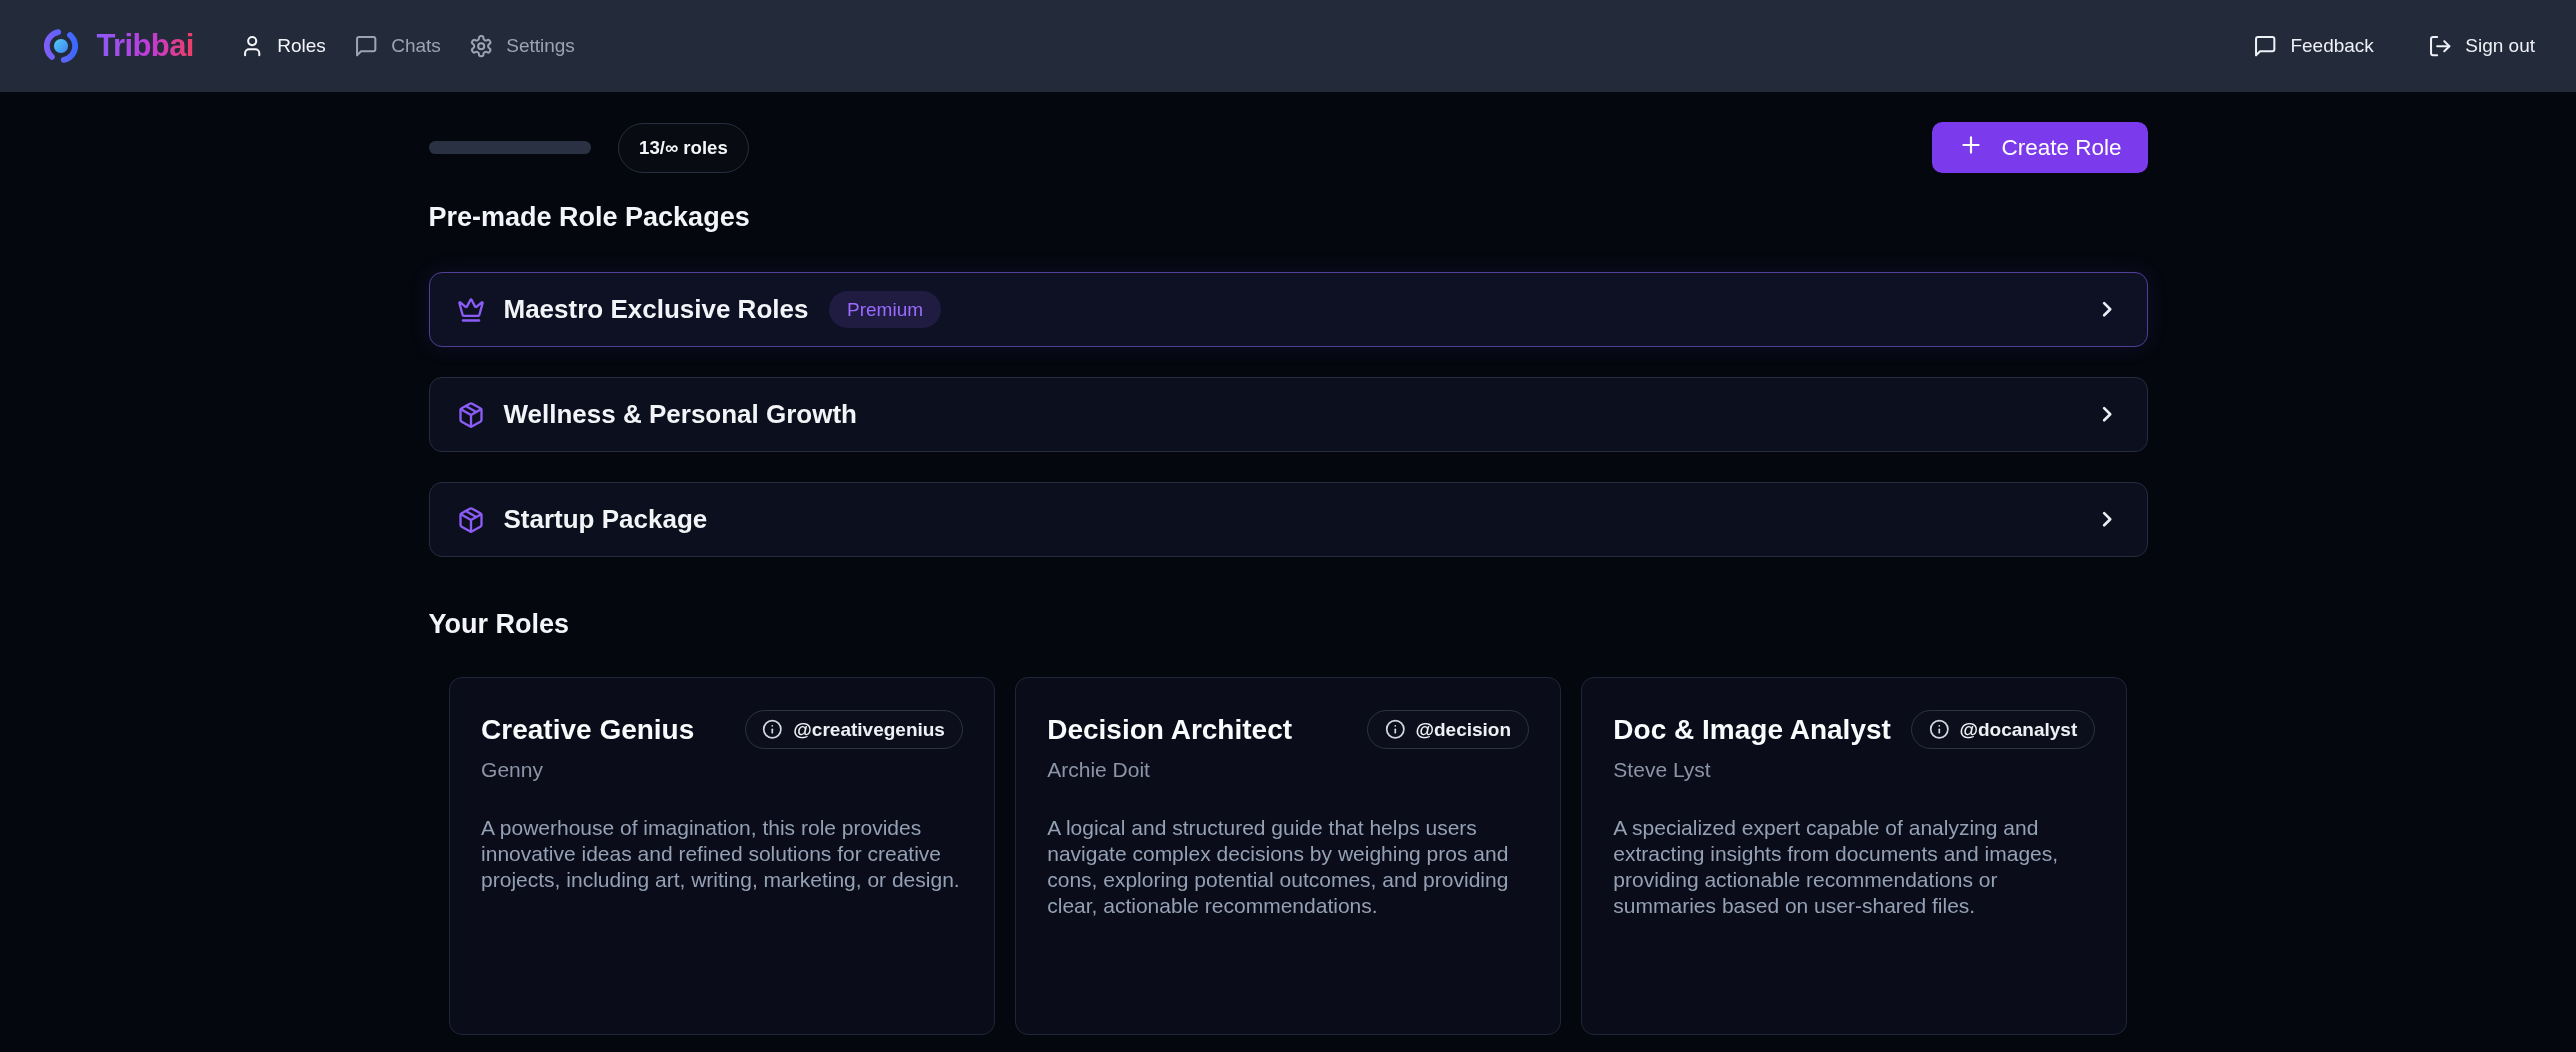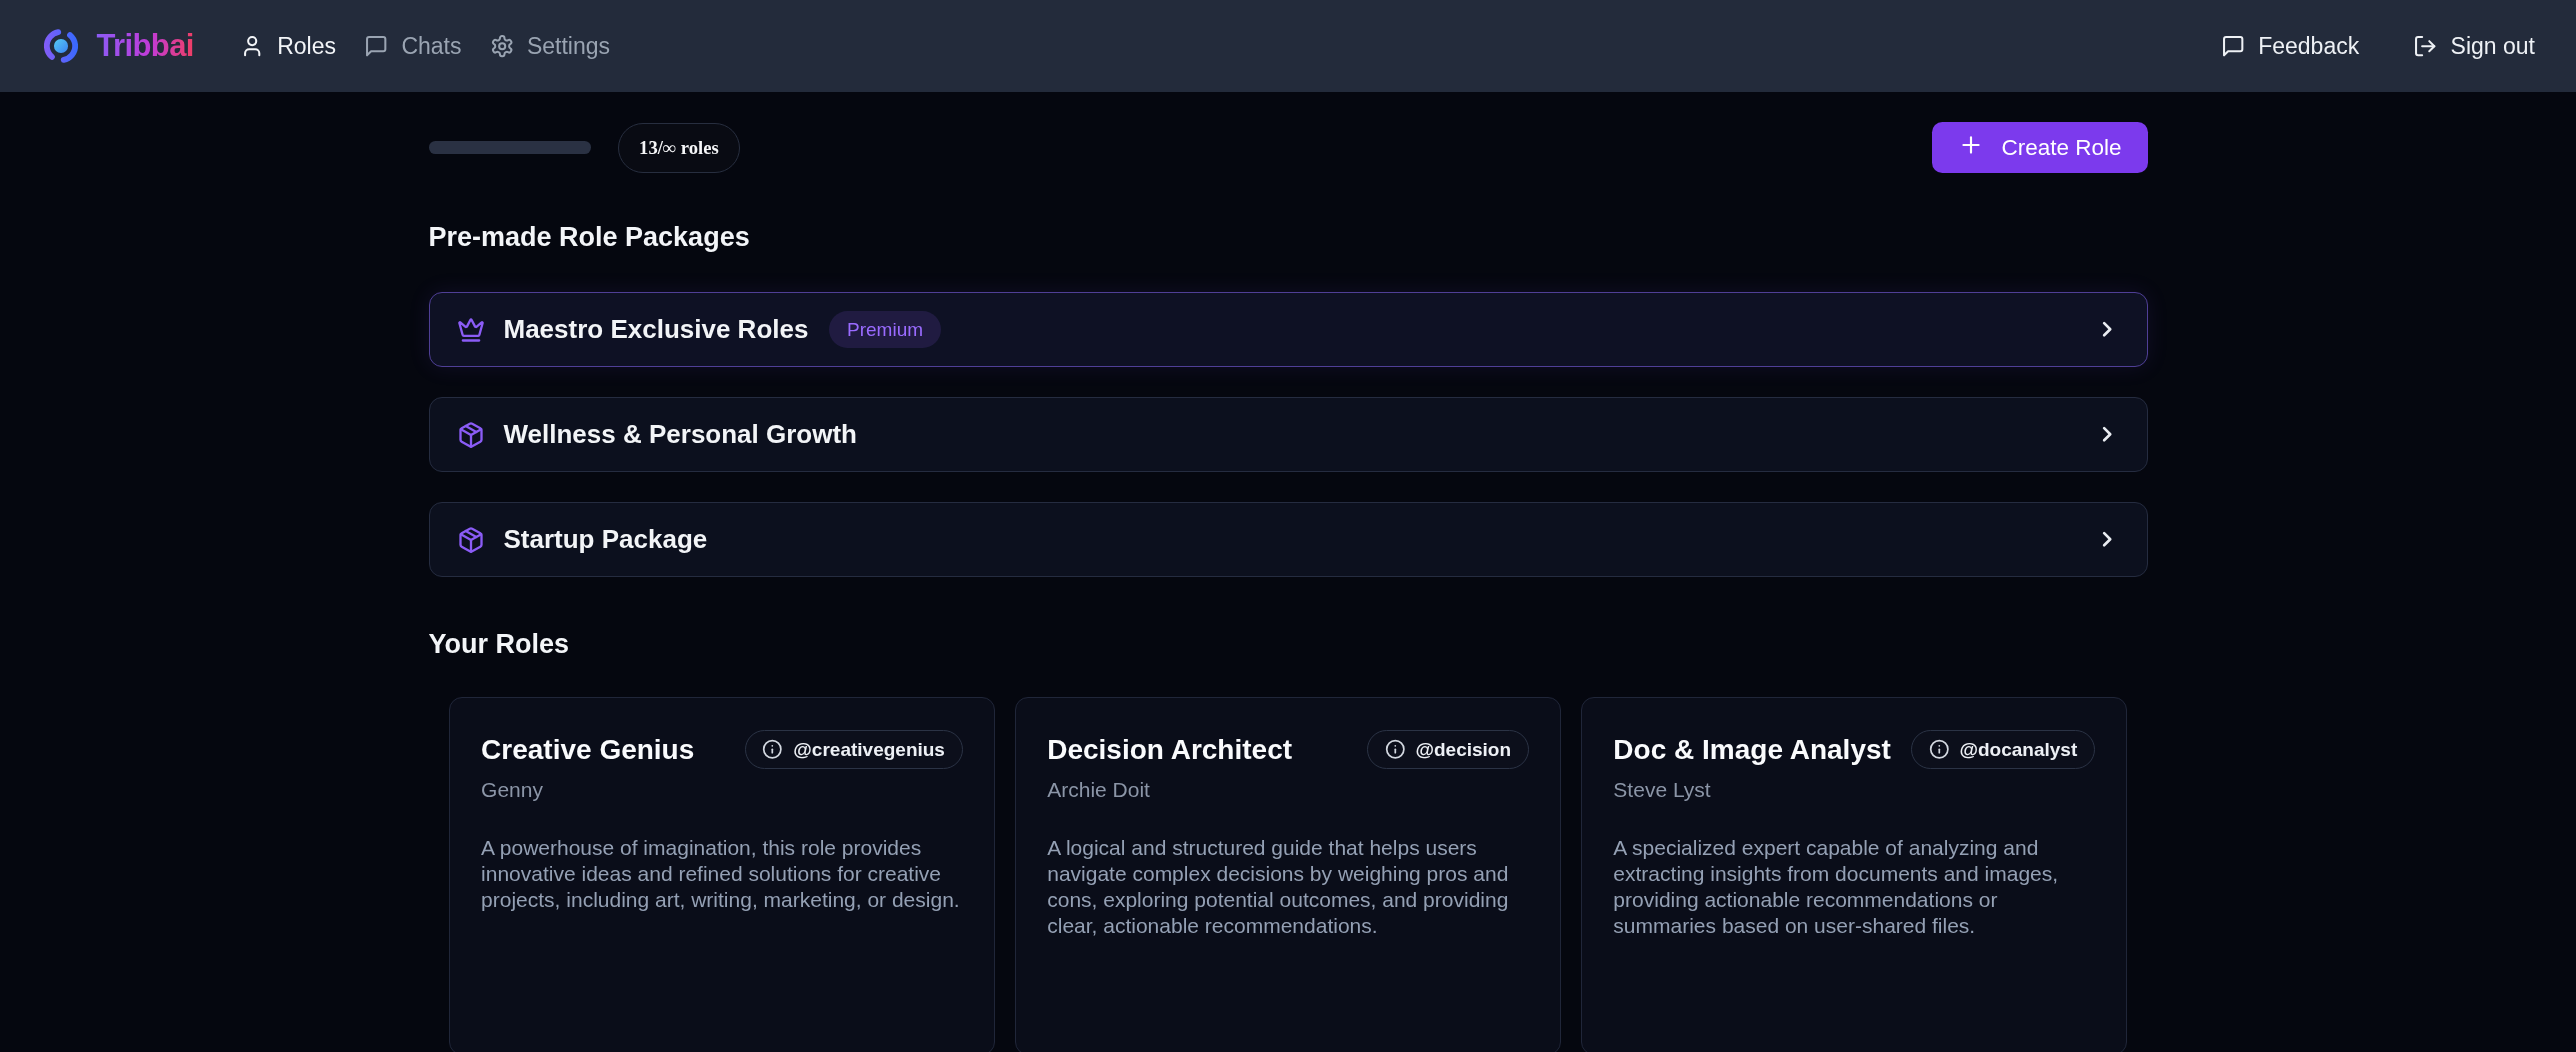--- a/index.html
+++ b/index.html
@@ -19,51 +19,50 @@
   .brand { display:flex; align-items:center; gap:15.4px; cursor:pointer; }
   .brand-name {
     font-size:31px; font-weight:800; letter-spacing:-0.6px;
     background:linear-gradient(90deg,#8b5cf6 0%,#c13bd8 55%,#ef3e63 100%);
     -webkit-background-clip:text; background-clip:text;
     -webkit-text-fill-color:transparent; color:#c13bd8;
   }
   .nav-links { display:flex; align-items:center; gap:28px; margin-left:46px; }
   .nav-link {
     display:flex; align-items:center; gap:13px;
-    font-size:23px; color:#9aa4b2; cursor:pointer;
+    font-size:19px; color:#9aa4b2; cursor:pointer;
   }
   .nav-link.active { color:#f3f5f8; }
   .nav-link .ic { display:flex; }
   .nav-right { margin-left:auto; display:flex; align-items:center; gap:54px; }
   .nav-right .nav-link { color:#eef1f5; }
 
   
   .container { width:1719px; margin:0 auto; }
 
   .toolbar { margin-top:30px; height:51px; display:flex; align-items:center; }
   .progress-track {
     width:162px; height:13px; border-radius:6.4px; background:#2a3143;
   }
   .roles-badge {
     margin-left:27px; height:50px; padding:0 20.6px;
     display:flex; align-items:center;
     border:1.3px solid #272e3f; border-radius:642px;
     font-size:18.6px; font-weight:700; color:#f5f6f8;
     background:rgba(255,255,255,0.02);
-    font-family:Liberation Serif, serif;
   }
   .create-btn {
     margin-left:auto; height:51px; padding:0 26px;
     display:flex; align-items:center; gap:17px;
     background:#7c3aed; border:none; border-radius:10.3px;
     font-family:inherit; font-size:22.5px; font-weight:500; color:#ffffff;
     cursor:pointer;
   }
 
-  .section-title { margin-top:48px; font-size:27px; font-weight:700; color:#f3f5f8; line-height:32px; }
+  .section-title { margin-top:28px; font-size:27px; font-weight:700; color:#f3f5f8; line-height:32px; }
 
   
   .packages { margin-top:39px; display:flex; flex-direction:column; gap:30px; }
   .package-row {
     height:75px; display:flex; align-items:center;
     padding:0 27px; border-radius:13px;
     background:#0c101e; border:1.3px solid #252c40;
     cursor:pointer;
   }
   .package-row.premium {

